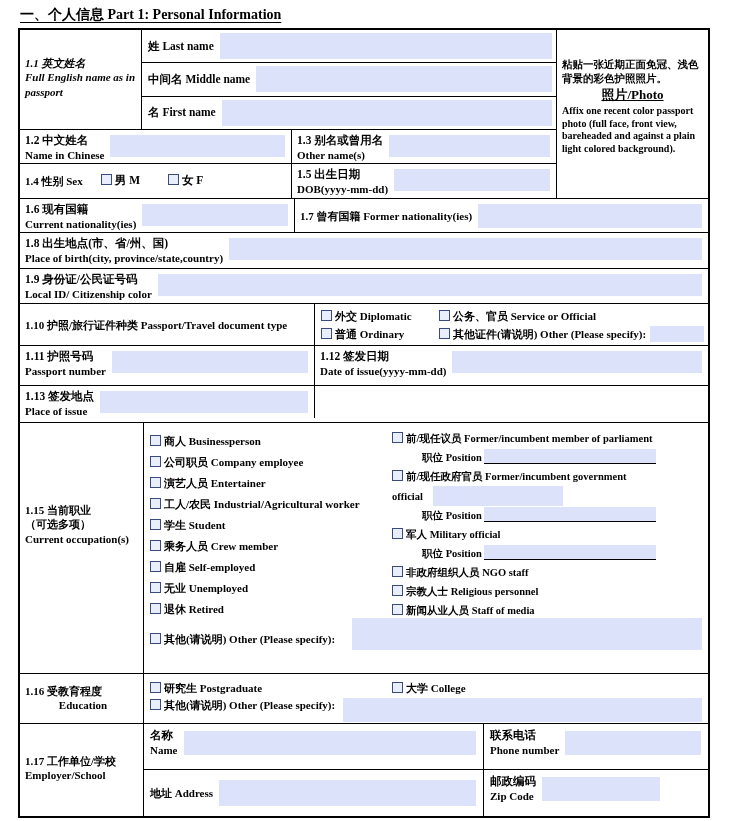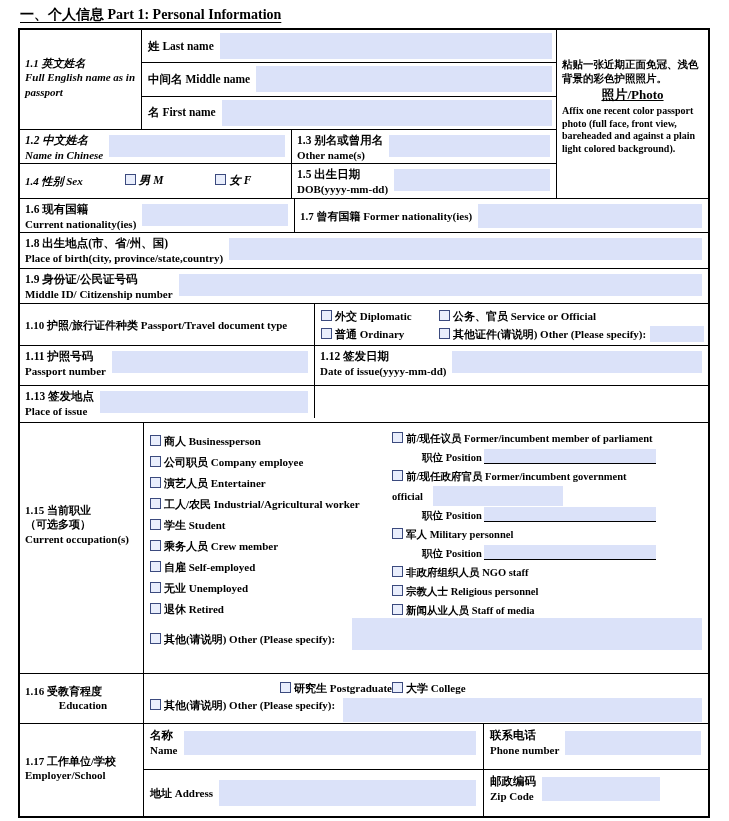--- a/index.html
+++ b/index.html
@@ -42,21 +42,21 @@
   .lblcell{width:122px;border-right:1.5px solid var(--line);padding:4px 2px 2px 5px;font-size:11px;line-height:1.3;}
   .row11 .lblcell{padding-top:26px;font-style:italic;}
   .subcol{flex:1;display:flex;flex-direction:column;}
   .subrow{flex:1;display:flex;align-items:center;padding-left:6px;border-bottom:1.5px solid var(--line);}
   .subrow:last-child{border-bottom:none;}
   .subrow .sublbl{font-size:11.5px;white-space:nowrap;}
   .subrow .field{height:26px;margin:0 4px 0 6px;}
   .row1213,.row1415{display:flex;}
   .row1213{height:34px;border-bottom:1.5px solid var(--line);}
   .row1415{flex:1;}
-  .cellL{width:272px;border-right:1.5px solid var(--line);font-style:italic;}
+  .cellL{width:272px;border-right:1.5px solid var(--line);}
   .cellR{flex:1;}
   .photo{flex:1;padding:4px 5px;font-size:10.5px;line-height:1.3;}
   .photo .note-cn{margin-top:24px;font-size:10.5px;}
   .photo .ph-head{text-align:center;font-size:13px;text-decoration:underline;margin:2px 0 1px;}
   .photo .note-en{font-size:10px;line-height:1.25;}
   
   .r67{height:34px;}
   .r8{height:36px;}
   .r9{height:35px;}
   .r10{height:42px;}
@@ -74,21 +74,21 @@
   .occwrap{flex:1;position:relative;font-size:11px;}
   .occleft{position:absolute;left:6px;top:8px;line-height:21px;white-space:nowrap;}
   .occright{position:absolute;left:248px;top:6px;line-height:19px;white-space:nowrap;font-size:10.5px;}
   .posline{padding-left:30px;}
   .pos-field{display:inline-block;width:172px;height:15px;background:var(--field);border-bottom:1.5px solid var(--line);vertical-align:-3px;margin-left:2px;}
   .gov-field{display:inline-block;width:130px;height:20px;background:var(--field);vertical-align:-6px;margin-left:10px;}
   .occ-otherlbl{position:absolute;left:6px;top:209px;white-space:nowrap;}
   .occ-otherfield{position:absolute;left:208px;top:195px;width:350px;height:32px;background:var(--field);}
   
   .eduwrap{flex:1;padding:5px 4px 0 6px;font-size:11px;}
-  .eduline1{display:flex;height:19px;align-items:center;white-space:nowrap;text-align:right;}
+  .eduline1{display:flex;height:19px;align-items:center;white-space:nowrap;}
   .eduline1 .edu1{width:242px;}
   .eduline2{display:flex;align-items:flex-start;white-space:nowrap;}
   .eduline2 .field{height:24px;margin:0 2px 0 8px;}
   
   .empgrid{flex:1;display:grid;grid-template-columns:340px 1fr;grid-template-rows:1fr 1fr;}
   .empcell{display:flex;align-items:flex-start;padding:3px 3px 3px 6px;overflow:hidden;}
   .empcell .lbl{font-size:11px;}
   .empcell .field{height:24px;margin-top:4px;}
   .zipfield{margin-right:45px !important;}
   .addrline{display:flex;align-items:center;width:100%;}
@@ -133,21 +133,21 @@
         </div>
         <div class="cell cellR">
           <div class="lbl">
             <div class="cnline">1.3 别名或曾用名</div>
             <div>Other name(s)</div>
           </div>
           <div class="field"></div>
         </div>
       </div>
       <div class="row1415">
-        <div class="cell cellL" style="align-items:center;gap:24px;">
+        <div class="cell cellL" style="align-items:center;">
           <span class="lbl cnline">1.4 性别 Sex</span>
           <span style="margin-left:18px;white-space:nowrap;font-size:11.5px;">
             <span class="cb"></span><span>男 M</span>
           </span>
           <span style="margin-left:28px;white-space:nowrap;font-size:11.5px;">
             <span class="cb"></span><span>女 F</span>
           </span>
         </div>
         <div class="cell cellR">
           <div class="lbl">
@@ -186,21 +186,21 @@
         <div>Place of birth(city, province/state,country)</div>
       </div>
       <div class="field"></div>
     </div>
   </div>
 
   <div class="hrow r9">
     <div class="cell" style="flex:1;">
       <div class="lbl">
         <div class="cnline">1.9 身份证/公民证号码</div>
-        <div>Middle ID/ Citizenship number</div>
+        <div>Local ID/ Citizenship color</div>
       </div>
       <div class="field"></div>
     </div>
   </div>
 
   <div class="hrow r10">
     <div class="cell lblw295" style="align-items:center;">
       <span class="lbl cnline" style="white-space:normal;font-family:Liberation Serif, serif;">1.10 护照/旅行证件种类 Passport/Travel document type</span>
     </div>
     <div class="optarea">
@@ -267,21 +267,21 @@
         <div><span class="cb"></span><span>自雇 Self-employed</span></div>
         <div><span class="cb"></span><span>无业 Unemployed</span></div>
         <div><span class="cb"></span><span>退休 Retired</span></div>
       </div>
       <div class="occright">
         <div><span class="cb"></span><span>前/现任议员 Former/incumbent member of parliament</span></div>
         <div class="posline"><span>职位 Position</span><span class="pos-field"></span></div>
         <div><span class="cb"></span><span>前/现任政府官员 Former/incumbent government</span></div>
         <div><span>official</span><span class="gov-field"></span></div>
         <div class="posline"><span>职位 Position</span><span class="pos-field"></span></div>
-        <div><span class="cb"></span><span>军人 Military personnel</span></div>
+        <div><span class="cb"></span><span>军人 Military official</span></div>
         <div class="posline"><span>职位 Position</span><span class="pos-field"></span></div>
         <div><span class="cb"></span><span>非政府组织人员 NGO staff</span></div>
         <div><span class="cb"></span><span>宗教人士 Religious personnel</span></div>
         <div><span class="cb"></span><span>新闻从业人员 Staff of media</span></div>
       </div>
       <div class="occ-otherlbl"><span class="cb"></span><span>其他(请说明) Other (Please specify):</span></div>
       <div class="occ-otherfield"></div>
     </div>
   </div>
 

